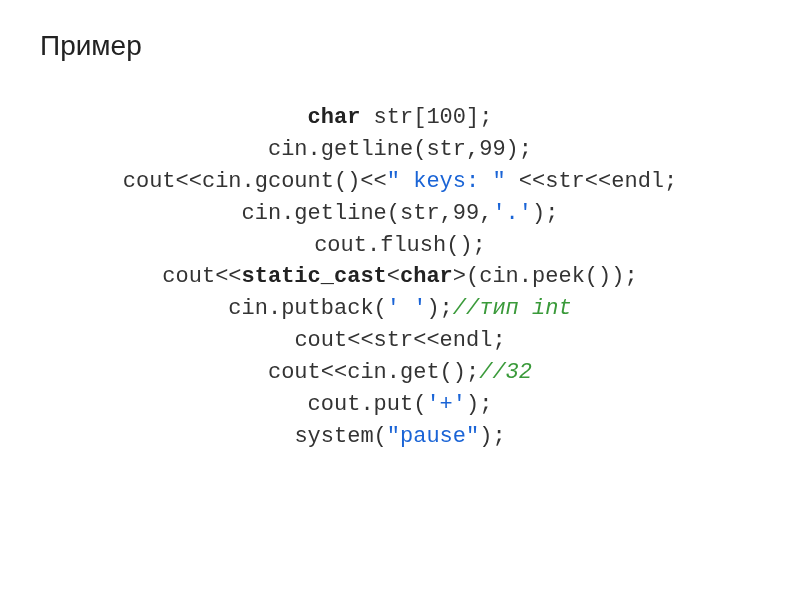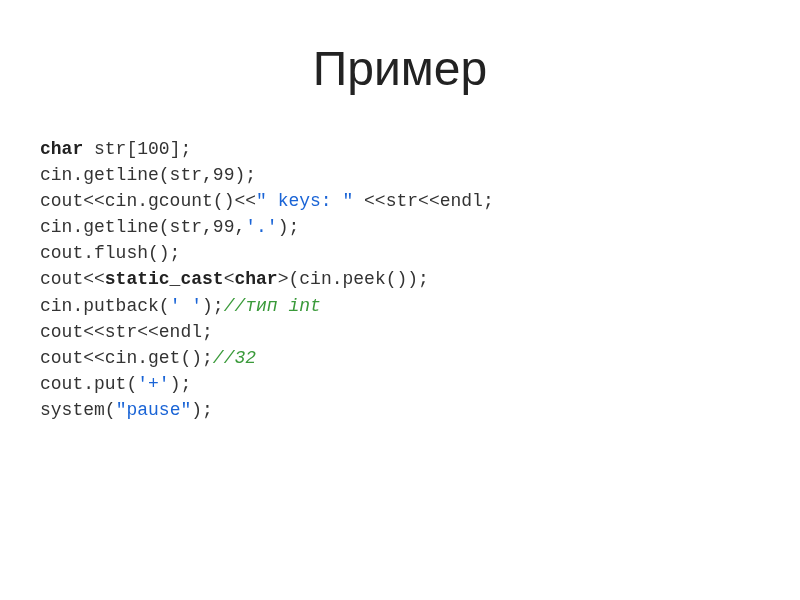--- a/index.html
+++ b/index.html
@@ -12,32 +12,33 @@
     overflow: hidden;
   }
   .slide {
     width: 800px;
     height: 600px;
     box-sizing: border-box;
     padding: 20px 40px 30px 40px;
     position: relative;
   }
   .title {
-    text-align: center;
-    font-size: 48px;
+    text-align: left;
+    font-size: 28px;
     color: #222;
-    margin: 21px 0 40px 0;
+    margin: 10px 0 40px 0;
     font-weight: normal;
   }
   .code {
     font-family: Consolas, "Courier New", monospace;
-    font-size: 18px;
+    font-size: 22px;
     line-height: 1.45;
     color: #333;
     white-space: pre;
+    text-align: center;
   }
   .kw   { font-weight: bold; color: #222; }
   .str  { color: #1a64d6; }
   .chr  { color: #1a64d6; }
   .com  { color: #3a9a3a; font-style: italic; }
 </style>
 </head>
 <body>
 
 <div class="slide">

